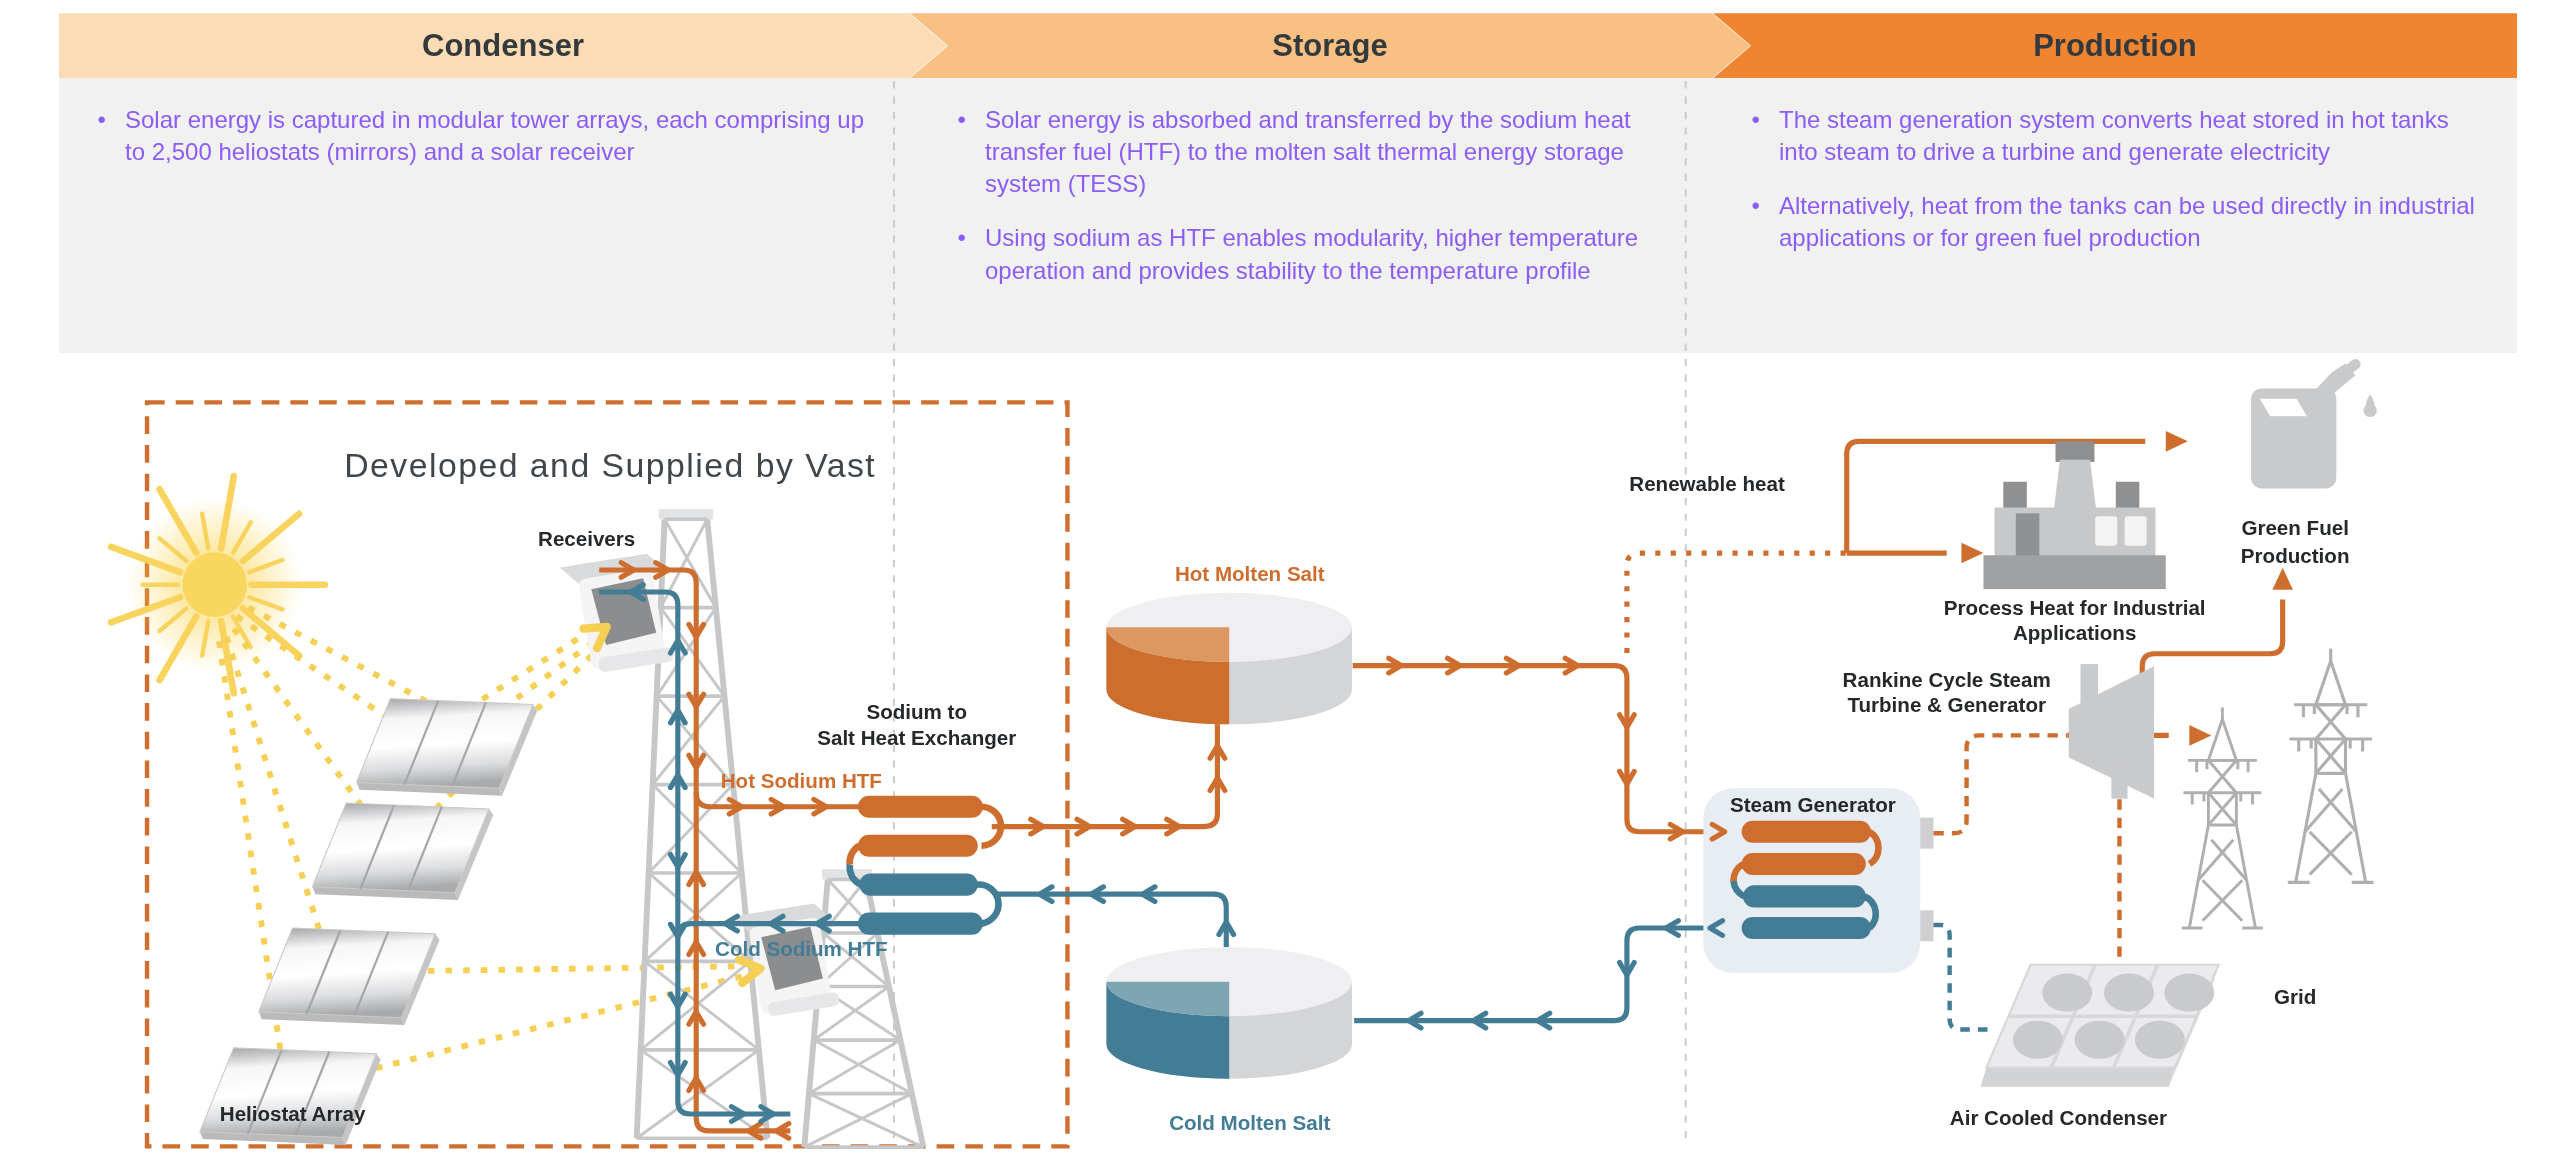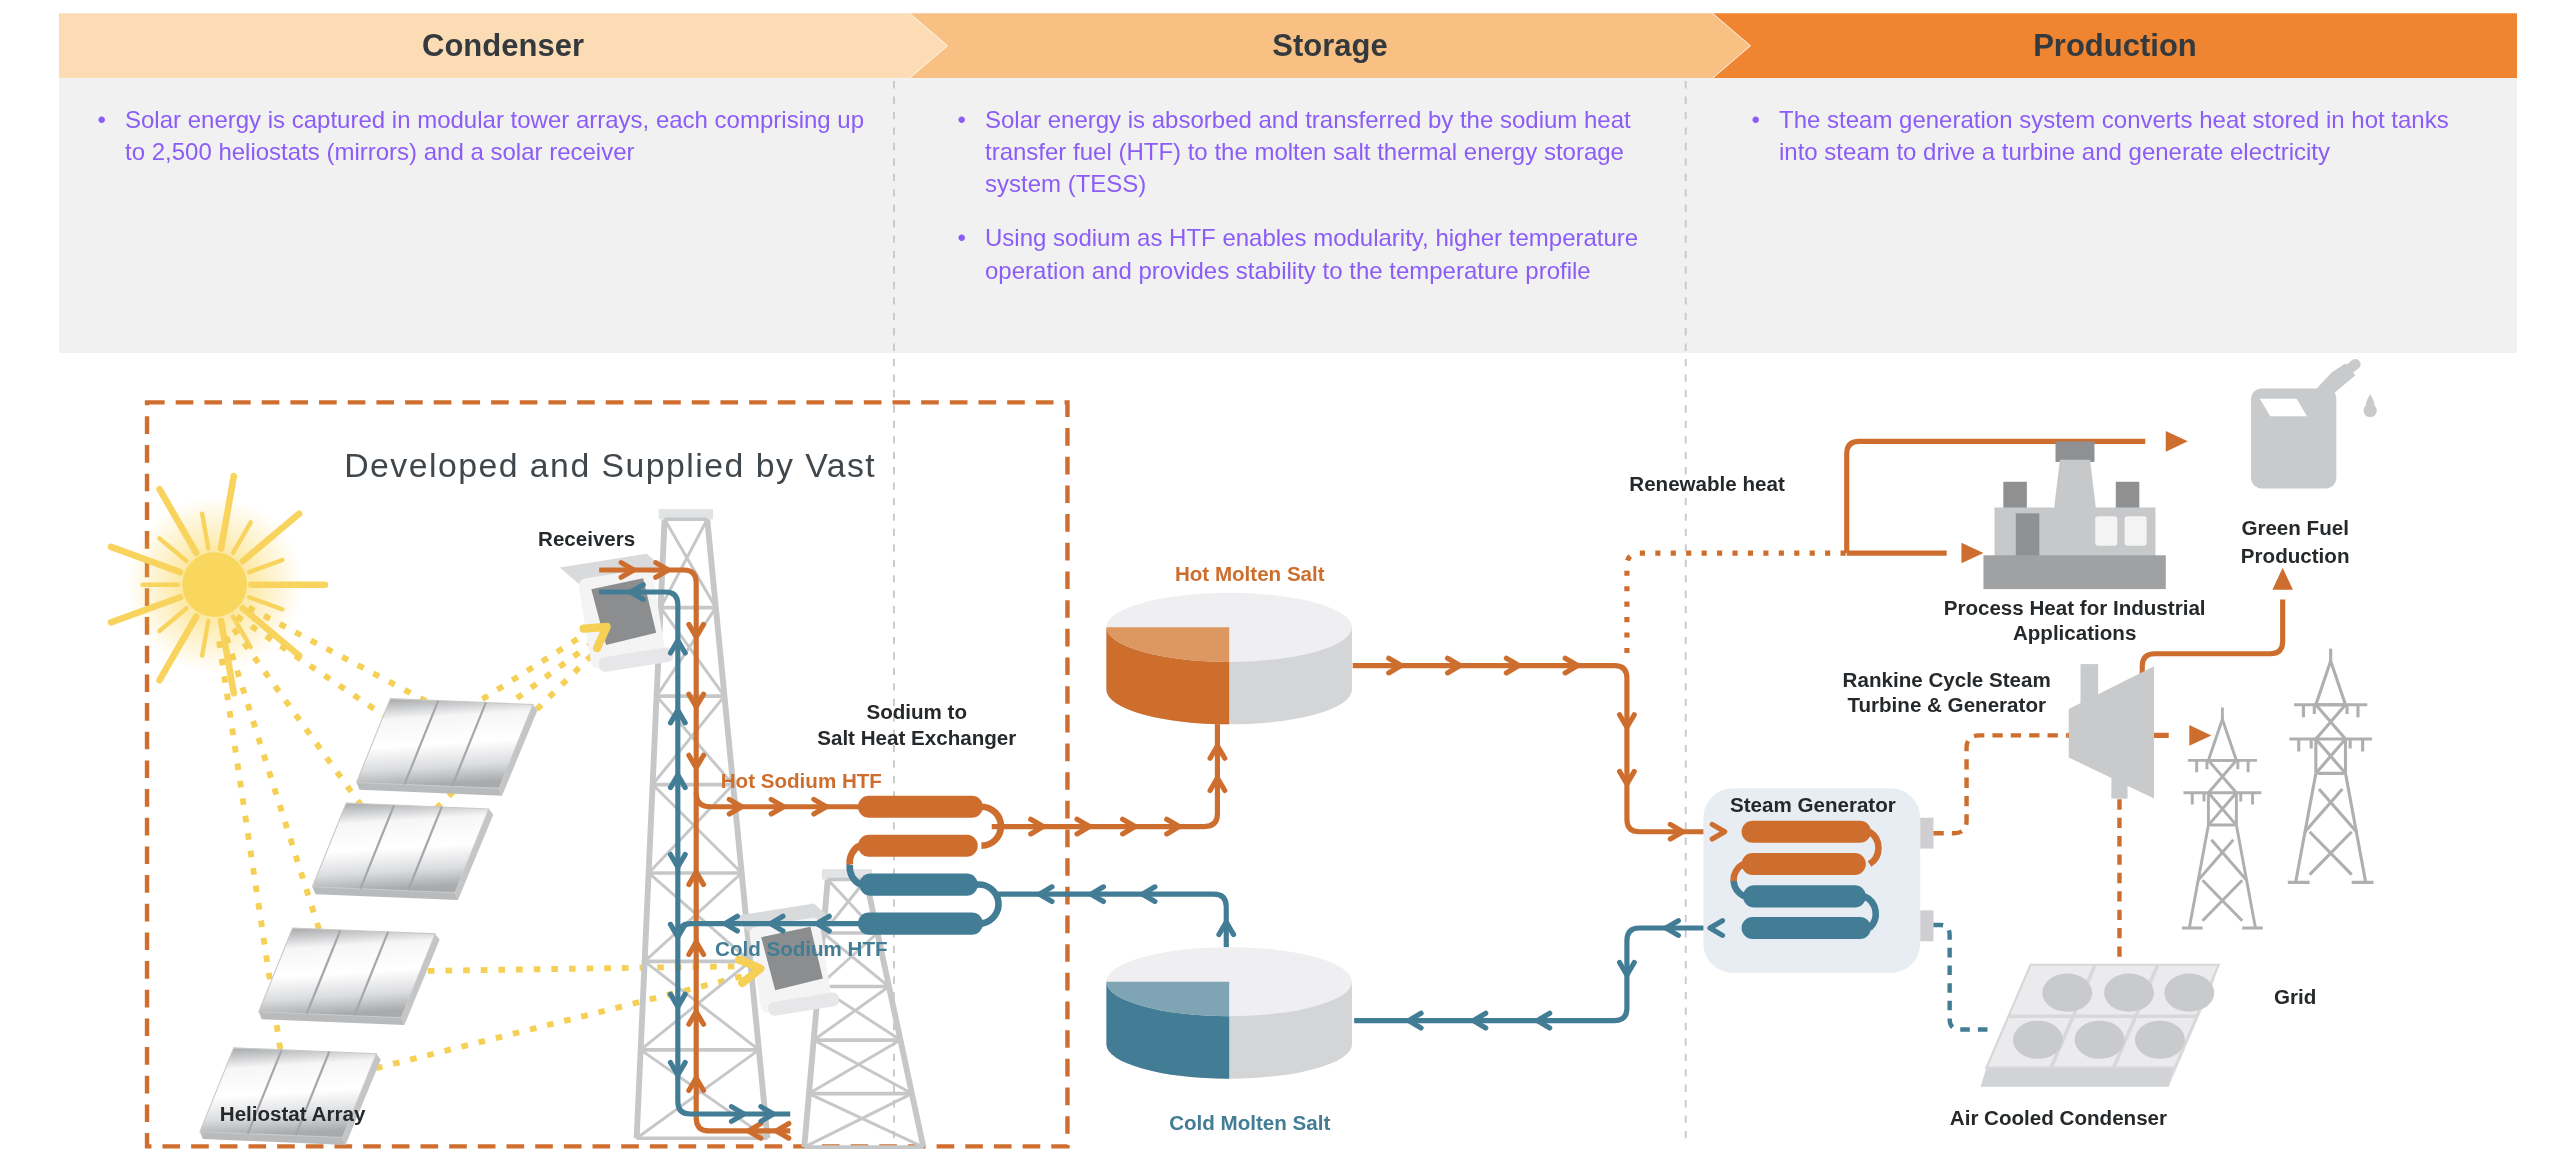--- a/index.html
+++ b/index.html
@@ -54,20 +54,21 @@
 </div>
 <div class="col col-2">
   <ul>
     <li>Solar energy is absorbed and transferred by the sodium heat transfer fuel (HTF) to the molten salt thermal energy storage system (TESS)</li>
     <li>Using sodium as HTF enables modularity, higher temperature operation and provides stability to the temperature profile</li>
   </ul>
 </div>
 <div class="col col-3">
   <ul>
     <li>The steam generation system converts heat stored in hot tanks into steam to drive a turbine and generate electricity</li>
+    <li>Alternatively, heat from the tanks can be used directly in industrial applications or for green fuel production</li>
   </ul>
 </div>
 
 <svg class="diagram" width="2576" height="1176" viewBox="0 0 3504 1599">
   <defs>
     <linearGradient id="pGrad" x1="0" y1="0" x2="0.12" y2="1">
       <stop offset="0" stop-color="#9EA0A2"></stop>
         <stop offset="0.25" stop-color="#F6F6F7"></stop>
       <stop offset="0.55" stop-color="#FFFFFF"></stop>
         <stop offset="0.8" stop-color="#DCDDDF"></stop>

